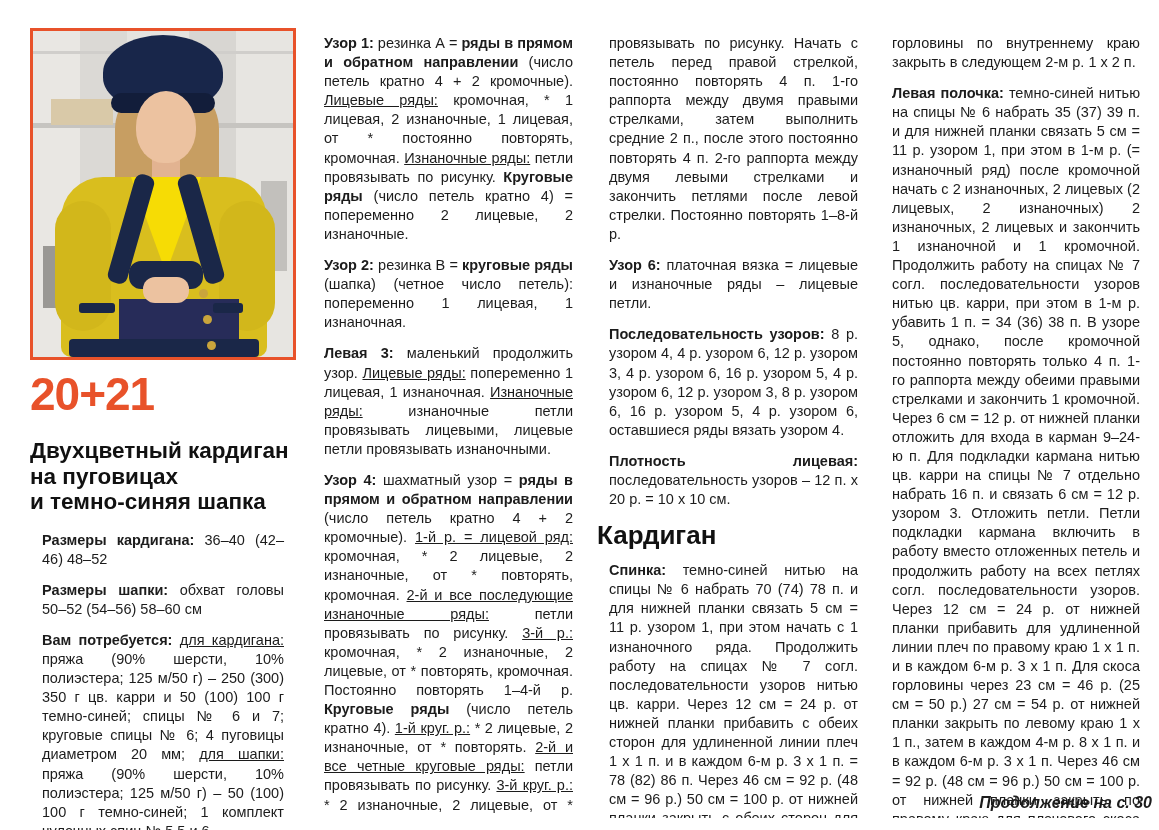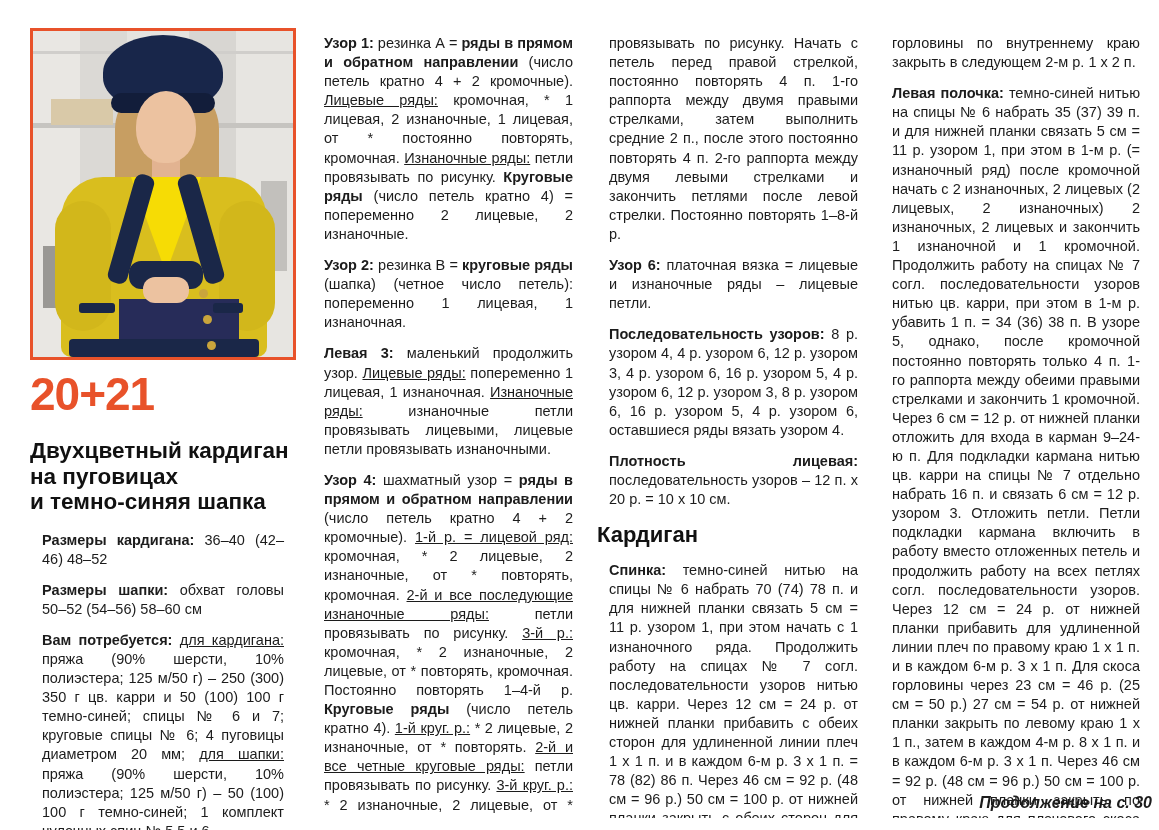--- a/index.html
+++ b/index.html
@@ -48,21 +48,21 @@
   .col2{left:312px;width:273px;}
   .col3{left:597px;width:273px;}
   .col4{left:880px;width:272px;}
 
   .left-block{position:absolute;left:30px;top:370px;width:266px;text-align:justify;
        font-size:14.5px;line-height:19.1px;}
   .pattern-number{font-size:46px;font-weight:bold;color:#e8522a;line-height:48px;letter-spacing:-1px;text-align:left;}
   .pattern-title{font-size:22.5px;font-weight:bold;line-height:25.5px;white-space:pre-line;margin:20px 0 16px;text-align:left;color:#111;}
 
   .para{margin:12px;}
-  .para.h2{font-size:22px;font-weight:bold;text-align:left;margin:9px 0 4px;line-height:28px;color:#111;}
+  .para.h2{font-size:26px;font-weight:bold;text-align:left;margin:9px 0 4px;line-height:28px;color:#111;}
   .r-b{font-weight:bold;}
   .r-u{text-decoration:underline;}
 
   .continuation{position:absolute;right:0;bottom:6px;font-size:16px;font-weight:bold;font-style:italic;text-align:center;}
 </style>
 </head>
 <body>
 
 <div class="page">
 

